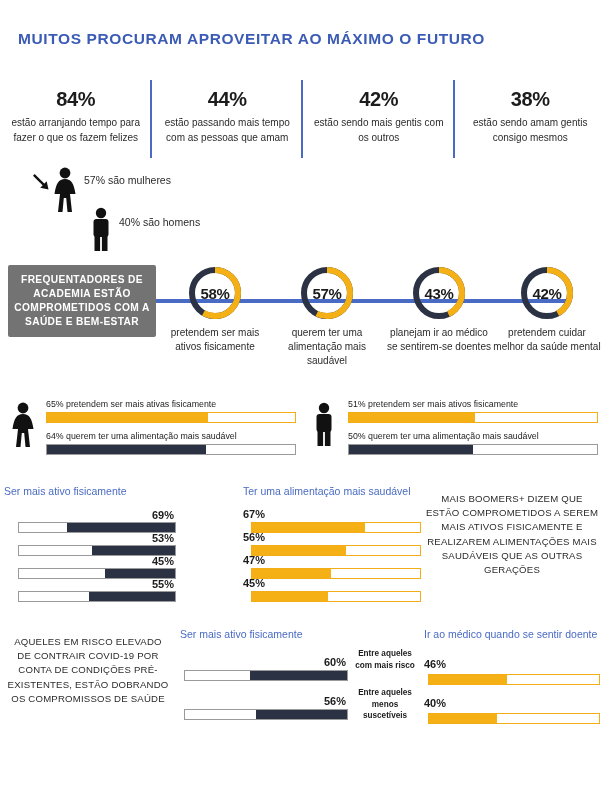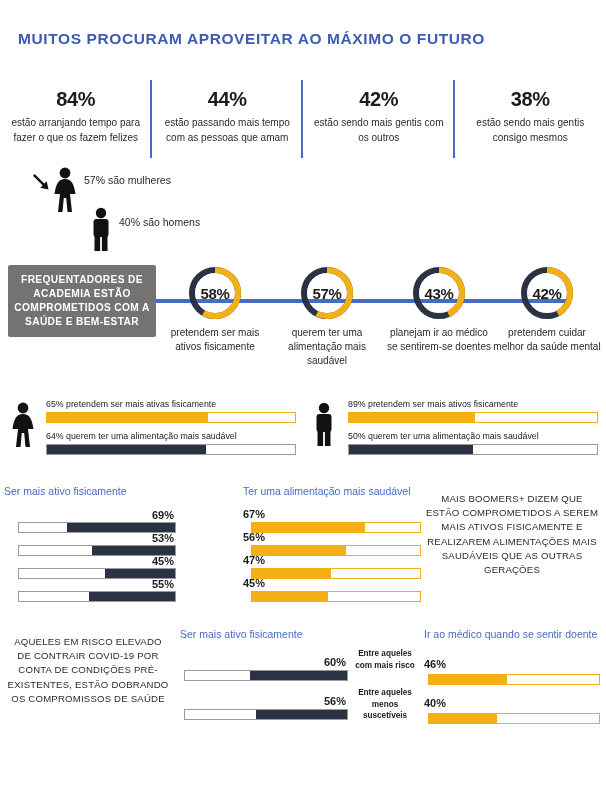--- a/index.html
+++ b/index.html
@@ -134,21 +134,21 @@
       <div class="cap">estão passando mais tempo com as pessoas que amam</div>
       <div class="vdiv"></div>
     </div>
     <div class="tcol">
       <div class="big">42%</div>
       <div class="cap">estão sendo mais gentis com os outros</div>
       <div class="vdiv"></div>
     </div>
     <div class="tcol">
       <div class="big">38%</div>
-      <div class="cap">estão sendo mais gentis consigo mesmos</div>
+      <div class="cap">estão sendo amam gentis consigo mesmos</div>
 
     </div>
   </div>
 
   <div class="gsmall">
     <svg class="arrow" viewBox="0 0 24 24">
       <path d="M2 2 L16 16" stroke="#111" stroke-width="2.6" fill="none"></path>
       <path d="M18 18 L9 16 L16 9 Z" fill="#111"></path>
     </svg>
     <div class="gp gwoman">
@@ -234,21 +234,21 @@
   </div>
 
   <div class="gbars right">
     <svg class="gbicon" width="24" height="44" viewBox="0 0 24 44">
       <circle cx="12" cy="6" r="5.2" fill="#111"></circle>
       <rect x="4.5" y="12" width="15" height="18" rx="3" fill="#111"></rect>
       <rect x="5.5" y="28" width="5.6" height="16" fill="#111"></rect>
       <rect x="12.9" y="28" width="5.6" height="16" fill="#111"></rect>
     </svg>
     <div class="gbcontent">
-      <div class="gbtxt">89% pretendem ser mais ativos fisicamente</div>
+      <div class="gbtxt">51% pretendem ser mais ativos fisicamente</div>
       <div class="track">
         <div class="fill" style="width:51%"></div>
       </div>
       <div class="gbtxt">50% querem ter uma alimentação mais saudável</div>
       <div class="track dk">
         <div class="fill dk" style="width:50%"></div>
       </div>
     </div>
   </div>
 

